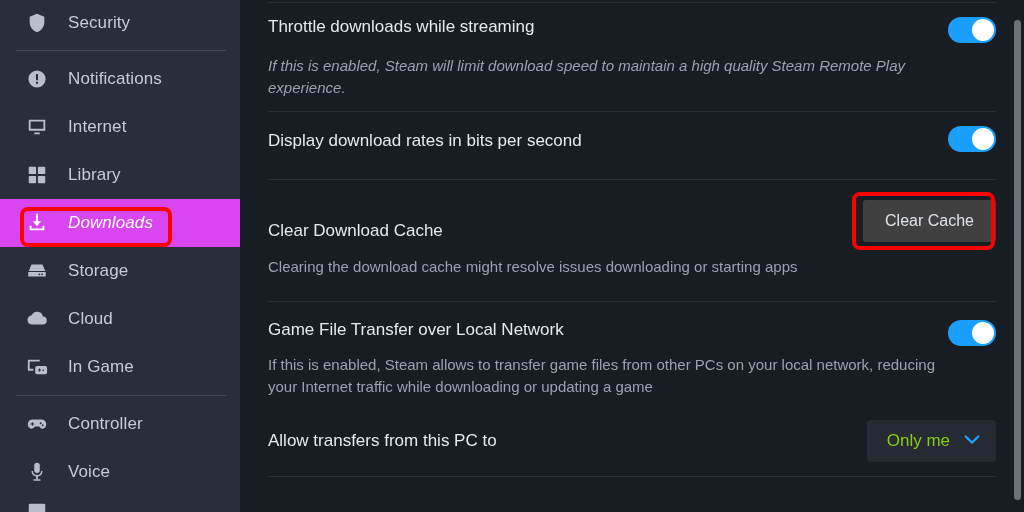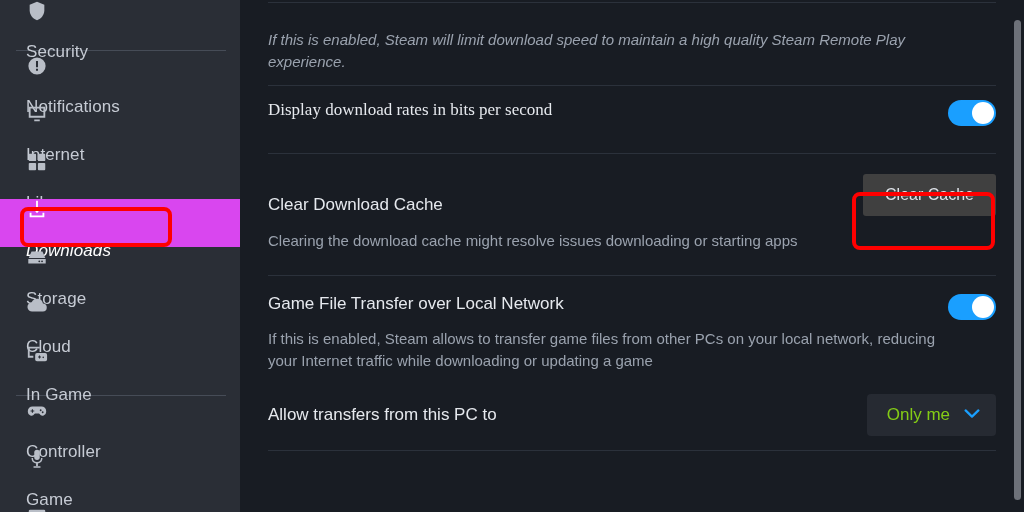--- a/index.html
+++ b/index.html
@@ -14,27 +14,26 @@
   
   #sidebar {
     position:relative;
     width:240px; height:512px;
     background:#2a2e36;
     flex:0 0 240px;
     overflow:hidden;
   }
   .nav-item {
     position:relative;
-    display:flex; align-items:flex-start;
+    display:flex; align-items:center;
     height:48px;
     padding-left:26px;
     gap:20px;
     color:#c6cbd4;
     cursor:pointer;
-    flex-direction:column;
   }
   .nav-item.active { background:#d946ef;font-style:italic; }
   .nav-item.active .nav-label { color:#ffffff; }
   .nav-label {
     font-size:17px;
     letter-spacing:.1px;
     color:#c6cbd4;
     white-space:nowrap;
   }
   .nav-icon {
@@ -243,46 +242,52 @@
     </div>
 
     <div class="nav-item">
       <span class="nav-icon">
         <svg viewBox="0 0 24 24">
           <rect x="9" y="2" width="6" height="11" rx="3"></rect>
           <path d="M6 11h1.6a4.4 4.4 0 0 0 8.8 0H18a6 6 0 0 1-5 5.9V20h-2v-3.1A6 6 0 0 1 6 11z"></path>
           <rect x="8" y="20" width="8" height="1.6" rx=".8"></rect>
         </svg>
       </span>
-      <span class="nav-label">Game</span>
+      <span class="nav-label">Voice</span>
     </div>
 
     <div class="nav-item" style="height:20px;">
       <span class="nav-icon" style="margin-top:10px;">
         <svg viewBox="0 0 24 24">
             <rect x="3" y="4" width="18" height="12" rx="1.5"></rect>
           </svg>
       </span>
     </div>
 
     <div class="redbox" style="left:20px; top:207px; width:152px; height:40px;"></div>
   </nav>
 
   <main id="content">
 
     <div class="sep" style="margin-top:2px;"></div>
 
     <div class="blk" style="padding-top:14px;padding-bottom:12px;">
+      <div class="row">
+        <span class="row-title">Throttle downloads while streaming</span>
+        <span class="toggle">
+          <span class="knob"></span>
+        </span>
+      </div>
       <div class="row-desc" style="margin-top:12px;font-style:italic;">If this is enabled, Steam will limit download speed to maintain a high quality Steam Remote Play experience.</div>
     </div>
 
     <div class="sep"></div>
 
     <div class="blk" style="padding-top:14px;padding-bottom:14px;">
-      <div class="row" style="align-items:flex-start;font-family:Liberation Serif, serif;">
+      <div class="row" style="align-items:flex-end;">
         <span class="row-title">Display download rates in bits per second</span>
         <span class="toggle">
           <span class="knob"></span>
         </span>
       </div>
     </div>
 
     <div class="sep" style="margin-top:13px;"></div>
 
     <div class="blk" style="padding-top:20px;padding-bottom:16px;">

